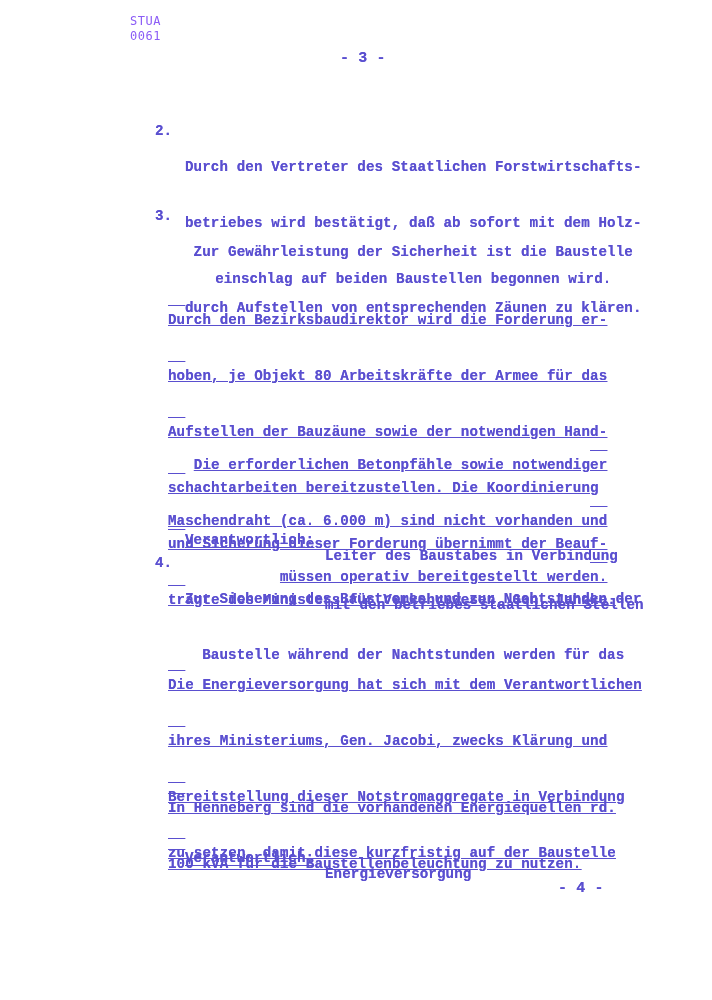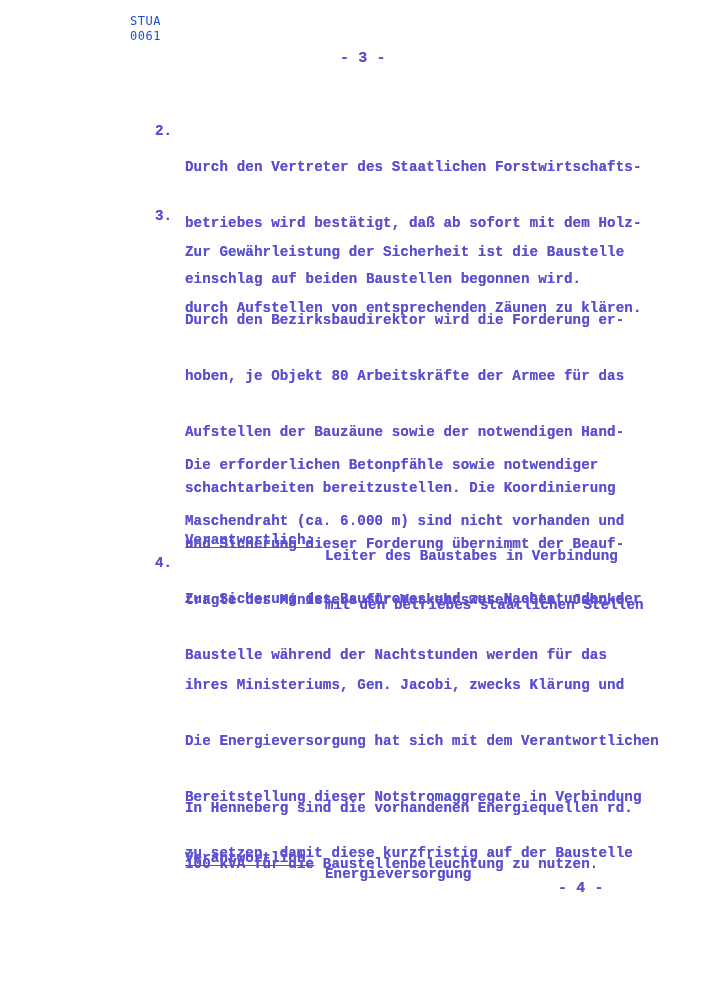--- a/index.html
+++ b/index.html
@@ -14,21 +14,21 @@
       overflow: hidden;
       font-family: "Liberation Mono", "DejaVu Sans Mono", monospace;
     }
     .stamp {
       position: absolute;
       left: 130px;
       top: 14px;
       font-family: "DejaVu Sans Mono", monospace;
       font-size: 12px;
       line-height: 15px;
-      color: #1d4ed8;
+      color: #8b5cf6;
       letter-spacing: 0.5px;
     }
     .typed {
       color: #5a4fcf;
       font-size: 14.2px;
       letter-spacing: 0.1px;
       white-space: pre;
       font-weight: bold;
       text-shadow: 0 0 0.4px #7a70e0;
     }
@@ -50,29 +50,31 @@
     }
     .item .num {
       position: absolute;
       left: 0;
       top: 0;
     }
     .item .lines {
       position: absolute;
       left: 30px;
       top: 0;
+      text-align: center;
     }
     .line {
       display: block;
       height: 24px;
       line-height: 24px;
     }
     .para {
       position: absolute;
-      left: 185px;
+      left: 168px;
+      text-decoration: underline;
     }
     .resp {
       position: absolute;
       left: 185px;
     }
     .resp .label {
       text-decoration: underline;
       text-decoration-color: #5a4fcf;
       text-underline-offset: 3px;
     }
@@ -115,44 +117,45 @@
 
 <div class="typed para" style="top:276px;">
   <span class="line">Durch den Bezirksbaudirektor wird die Forderung er-</span>
   <span class="line">hoben, je Objekt 80 Arbeitskräfte der Armee für das</span>
   <span class="line">Aufstellen der Bauzäune sowie der notwendigen Hand-</span>
   <span class="line">schachtarbeiten bereitzustellen. Die Koordinierung</span>
   <span class="line">und Sicherung dieser Forderung übernimmt der Beauf-</span>
   <span class="line">tragte des Ministers für Verkehrswesen, Gen. Jahnke.</span>
 </div>
 
-<div class="typed para" style="top:421px;">
+<div class="typed para" style="top:421px;text-align:right;">
   <span class="line">Die erforderlichen Betonpfähle sowie notwendiger</span>
   <span class="line">Maschendraht (ca. 6.000 m) sind nicht vorhanden und</span>
+  <span class="line">müssen operativ bereitgestellt werden.</span>
 </div>
 
 <div class="typed resp" style="top:500px;">
   <span class="label line" style="height:17px;line-height:17px;">Verantwortlich:</span>
   <div class="value">
     <span class="line">Leiter des Baustabes in Verbindung</span>
     <span class="line">mit den betriebes staatlichen Stellen</span>
   </div>
 </div>
 
 <div class="typed item" style="top:555px;">
   <span class="num">4.</span>
   <div class="lines">
     <span class="line">Zur Sicherung des Baustromes und zur Nachtstunden der</span>
     <span class="line">Baustelle während der Nachtstunden werden für das</span>
   </div>
 </div>
 
 <div class="typed para" style="top:641px;">
+  <span class="line">Die Energieversorgung hat sich mit dem Verantwortlichen</span>
   <span class="line">ihres Ministeriums, Gen. Jacobi, zwecks Klärung und</span>
-  <span class="line">Die Energieversorgung hat sich mit dem Verantwortlichen</span>
   <span class="line">Bereitstellung dieser Notstromaggregate in Verbindung</span>
   <span class="line">zu setzen, damit diese kurzfristig auf der Baustelle</span>
 </div>
 
 <div class="typed para" style="top:764px;">
   <span class="line">In Henneberg sind die vorhandenen Energiequellen rd.</span>
   <span class="line">100 kVA für die Baustellenbeleuchtung zu nutzen.</span>
 </div>
 
 <div class="typed resp" style="top:818px;">

